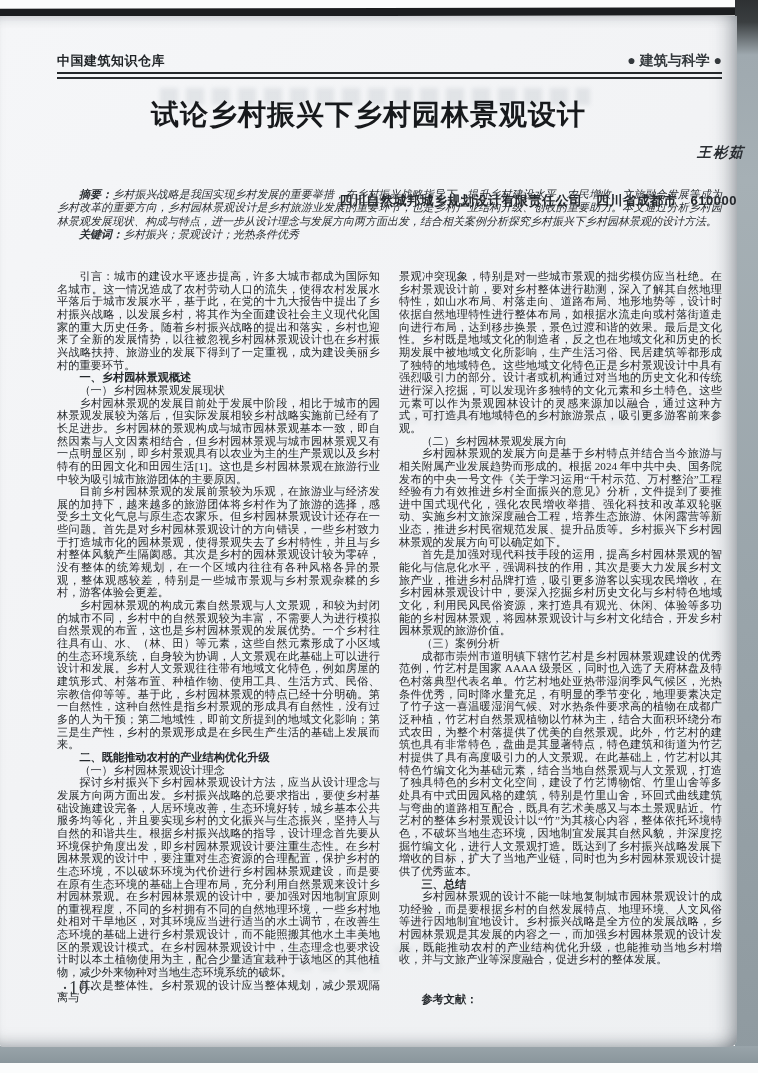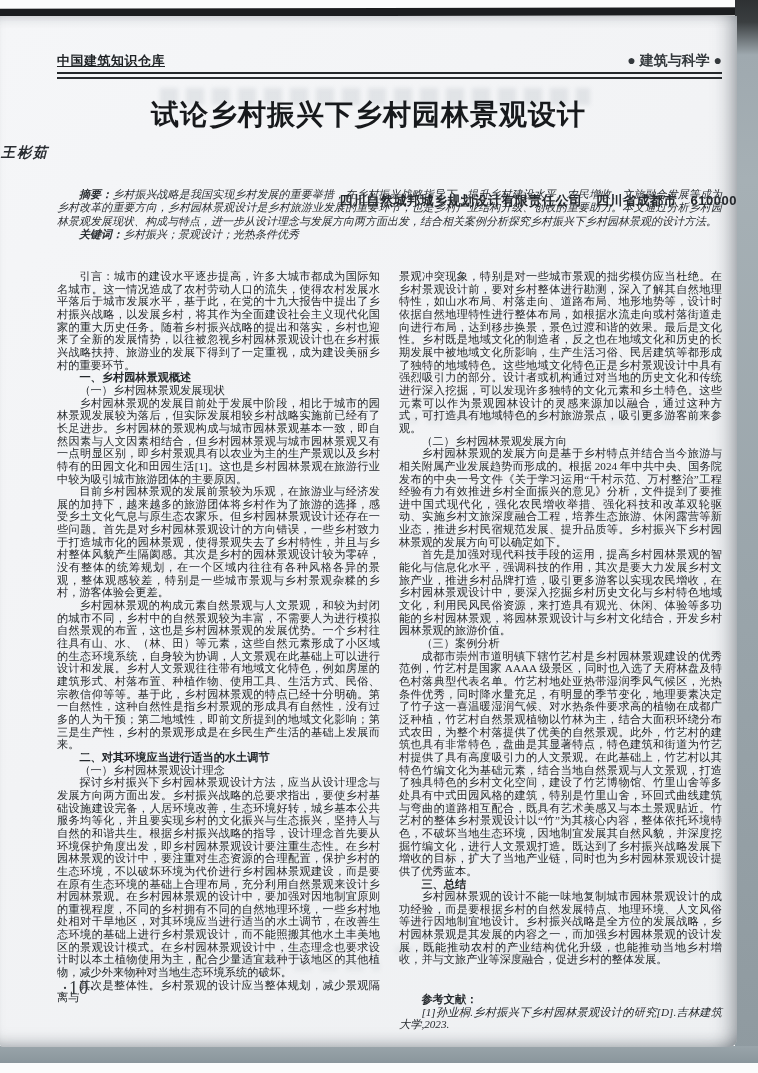--- a/index.html
+++ b/index.html
@@ -40,33 +40,33 @@
   .ghost.g1{left:160px;top:72px;width:430px;height:17px;}
   .ghost.g2{left:400px;top:398px;width:300px;height:10px;opacity:.28;}
   .ghost.g3{left:60px;top:946px;width:320px;height:9px;opacity:.30;}
   .ghost.g4{left:395px;top:930px;width:320px;height:9px;opacity:.28;}
   
   .hdr{
     position:absolute;left:57px;top:36px;width:665px;
     display:flex;justify-content:space-between;align-items:flex-end;
     font-family:"Liberation Sans","DejaVu Sans",sans-serif;
   }
-  .hdr-left{font-size:13px;font-weight:700;color:#1e2225;letter-spacing:.5px;text-decoration:underline;}
+  .hdr-left{font-size:13px;font-weight:700;color:#1e2225;letter-spacing:.5px;}
   .hdr-right{font-size:14px;font-weight:700;color:#34393d;}
   .rule{
     position:absolute;left:57px;top:56px;width:665px;height:3px;
     border-top:2.5px solid #24282b;border-bottom:2px solid #2a2e31;
   }
   
   .title{
     position:absolute;left:0;top:80px;width:737px;text-align:center;
     font-size:28px;font-weight:700;letter-spacing:1px;color:#17191c;
   }
   .author{
-    position:absolute;left:1px;top:128px;width:737px;text-align:left;
+    position:absolute;left:8px;top:128px;width:737px;text-align:right;
     font-size:14px;font-style:italic;font-weight:700;color:#2a2e33;letter-spacing:2px;
   }
   .affil{
     position:absolute;left:0;top:151px;width:737px;text-align:right;
     font-family:"Liberation Sans","DejaVu Sans",sans-serif;
     font-size:13px;font-weight:700;color:#23272b;letter-spacing:.5px;margin-top:25px;
   }
   
   .abstract{
     position:absolute;left:57px;top:172px;width:665px;
@@ -124,33 +124,32 @@
   </div>
 
   <div class="cols">
     <div class="col">
         <p class="blk b-para">引言：城市的建设水平逐步提高，许多大城市都成为国际知名城市。这一情况造成了农村劳动人口的流失，使得农村发展水平落后于城市发展水平，基于此，在党的十九大报告中提出了乡村振兴战略，以发展乡村，将其作为全面建设社会主义现代化国家的重大历史任务。随着乡村振兴战略的提出和落实，乡村也迎来了全新的发展情势，以往被忽视乡村园林景观设计也在乡村振兴战略扶持、旅游业的发展下得到了一定重视，成为建设美丽乡村的重要环节。</p>
         <p class="blk b-h1">一、乡村园林景观概述</p>
         <p class="blk b-h2">（一）乡村园林景观发展现状</p>
         <p class="blk b-para">乡村园林景观的发展目前处于发展中阶段，相比于城市的园林景观发展较为落后，但实际发展相较乡村战略实施前已经有了长足进步。乡村园林的景观构成与城市园林景观基本一致，即自然因素与人文因素相结合，但乡村园林景观与城市园林景观又有一点明显区别，即乡村景观具有以农业为主的生产景观以及乡村特有的田园文化和田园生活[1]。这也是乡村园林景观在旅游行业中较为吸引城市旅游团体的主要原因。</p>
         <p class="blk b-para">目前乡村园林景观的发展前景较为乐观，在旅游业与经济发展的加持下，越来越多的旅游团体将乡村作为了旅游的选择，感受乡土文化气息与原生态农家乐。但乡村园林景观设计还存在一些问题。首先是对乡村园林景观设计的方向错误，一些乡村致力于打造城市化的园林景观，使得景观失去了乡村特性，并且与乡村整体风貌产生隔阂感。其次是乡村的园林景观设计较为零碎，没有整体的统筹规划，在一个区域内往往有各种风格各异的景观，整体观感较差，特别是一些城市景观与乡村景观杂糅的乡村，游客体验会更差。</p>
         <p class="blk b-para">乡村园林景观的构成元素自然景观与人文景观，和较为封闭的城市不同，乡村中的自然景观较为丰富，不需要人为进行模拟自然景观的布置，这也是乡村园林景观的发展优势。一个乡村往往具有山、水、（林、田）等元素，这些自然元素形成了小区域的生态环境系统，自身较为协调，人文景观在此基础上可以进行设计和发展。乡村人文景观往往带有地域文化特色，例如房屋的建筑形式、村落布置、种植作物、使用工具、生活方式、民俗、宗教信仰等等。基于此，乡村园林景观的特点已经十分明确。第一自然性，这种自然性是指乡村景观的形成具有自然性，没有过多的人为干预；第二地域性，即前文所提到的地域文化影响；第三是生产性，乡村的景观形成是在乡民生产生活的基础上发展而来。</p>
-        <p class="blk b-h1">二、对其环境应当进行适当的水土调节</p>
+        <p class="blk b-h1">二、既能推动农村的产业结构优化升级</p>
         <p class="blk b-h2">（一）乡村园林景观设计理念</p>
         <p class="blk b-para">探讨乡村振兴下乡村园林景观设计方法，应当从设计理念与发展方向两方面出发。乡村振兴战略的总要求指出，要使乡村基础设施建设完备，人居环境改善，生态环境好转，城乡基本公共服务均等化，并且要实现乡村的文化振兴与生态振兴，坚持人与自然的和谐共生。根据乡村振兴战略的指导，设计理念首先要从环境保护角度出发，即乡村园林景观设计要注重生态性。在乡村园林景观的设计中，要注重对生态资源的合理配置，保护乡村的生态环境，不以破坏环境为代价进行乡村园林景观建设，而是要在原有生态环境的基础上合理布局，充分利用自然景观来设计乡村园林景观。在乡村园林景观的设计中，要加强对因地制宜原则的重视程度，不同的乡村拥有不同的自然地理环境，一些乡村地处相对干旱地区，对其环境应当进行适当的水土调节，在改善生态环境的基础上进行乡村景观设计，而不能照搬其他水土丰美地区的景观设计模式。在乡村园林景观设计中，生态理念也要求设计时以本土植物使用为主，配合少量适宜栽种于该地区的其他植物，减少外来物种对当地生态环境系统的破坏。</p>
         <p class="blk b-para">其次是整体性。乡村景观的设计应当整体规划，减少景观隔离与</p>
       </div>
     <div class="col">
         <p class="blk b-para-cont">景观冲突现象，特别是对一些城市景观的拙劣模仿应当杜绝。在乡村景观设计前，要对乡村整体进行勘测，深入了解其自然地理特性，如山水布局、村落走向、道路布局、地形地势等，设计时依据自然地理特性进行整体布局，如根据水流走向或村落街道走向进行布局，达到移步换景，景色过渡和谐的效果。最后是文化性。乡村既是地域文化的制造者，反之也在地域文化和历史的长期发展中被地域文化所影响，生产生活习俗、民居建筑等都形成了独特的地域特色。这些地域文化特色正是乡村景观设计中具有强烈吸引力的部分。设计者或机构通过对当地的历史文化和传统进行深入挖掘，可以发现许多独特的文化元素和乡土特色。这些元素可以作为景观园林设计的灵感来源加以融合，通过这种方式，可打造具有地域特色的乡村旅游景点，吸引更多游客前来参观。</p>
         <p class="blk b-h2">（二）乡村园林景观发展方向</p>
         <p class="blk b-para">乡村园林景观的发展方向是基于乡村特点并结合当今旅游与相关附属产业发展趋势而形成的。根据 2024 年中共中央、国务院发布的中央一号文件《关于学习运用“千村示范、万村整治”工程经验有力有效推进乡村全面振兴的意见》分析，文件提到了要推进中国式现代化，强化农民增收举措、强化科技和改革双轮驱动、实施乡村文旅深度融合工程，培养生态旅游、休闲露营等新业态，推进乡村民宿规范发展、提升品质等。乡村振兴下乡村园林景观的发展方向可以确定如下。</p>
         <p class="blk b-para">首先是加强对现代科技手段的运用，提高乡村园林景观的智能化与信息化水平，强调科技的作用，其次是要大力发展乡村文旅产业，推进乡村品牌打造，吸引更多游客以实现农民增收，在乡村园林景观设计中，要深入挖掘乡村历史文化与乡村特色地域文化，利用民风民俗资源，来打造具有观光、休闲、体验等多功能的乡村园林景观，将园林景观设计与乡村文化结合，开发乡村园林景观的旅游价值。</p>
         <p class="blk b-h2">（三）案例分析</p>
         <p class="blk b-para">成都市崇州市道明镇下辖竹艺村是乡村园林景观建设的优秀范例，竹艺村是国家 AAAA 级景区，同时也入选了天府林盘及特色村落典型代表名单。竹艺村地处亚热带湿润季风气候区，光热条件优秀，同时降水量充足，有明显的季节变化，地理要素决定了竹子这一喜温暖湿润气候、对水热条件要求高的植物在成都广泛种植，竹艺村自然景观植物以竹林为主，结合大面积环绕分布式农田，为整个村落提供了优美的自然景观。此外，竹艺村的建筑也具有非常特色，盘曲是其显著特点，特色建筑和街道为竹艺村提供了具有高度吸引力的人文景观。在此基础上，竹艺村以其特色竹编文化为基础元素，结合当地自然景观与人文景观，打造了独具特色的乡村文化空间，建设了竹艺博物馆、竹里山舍等多处具有中式田园风格的建筑，特别是竹里山舍，环回式曲线建筑与弯曲的道路相互配合，既具有艺术美感又与本土景观贴近。竹艺村的整体乡村景观设计以“竹”为其核心内容，整体依托环境特色，不破坏当地生态环境，因地制宜发展其自然风貌，并深度挖掘竹编文化，进行人文景观打造。既达到了乡村振兴战略发展下增收的目标，扩大了当地产业链，同时也为乡村园林景观设计提供了优秀蓝本。</p>
         <p class="blk b-h1">三、总结</p>
         <p class="blk b-para">乡村园林景观的设计不能一味地复制城市园林景观设计的成功经验，而是要根据乡村的自然发展特点、地理环境、人文风俗等进行因地制宜地设计。乡村振兴战略是全方位的发展战略，乡村园林景观是其发展的内容之一，而加强乡村园林景观的设计发展，既能推动农村的产业结构优化升级，也能推动当地乡村增收，并与文旅产业等深度融合，促进乡村的整体发展。</p>
         <p class="blk b-refs-label">参考文献：</p>
-        <p class="blk b-ref">[1]孙业桐.乡村振兴下乡村园林景观设计的研究[D].吉林建筑大学,2023.</p>
       </div>
   </div>
 
   <div class="pageno">·10·</div>
 </div>
 
 </body></html>

